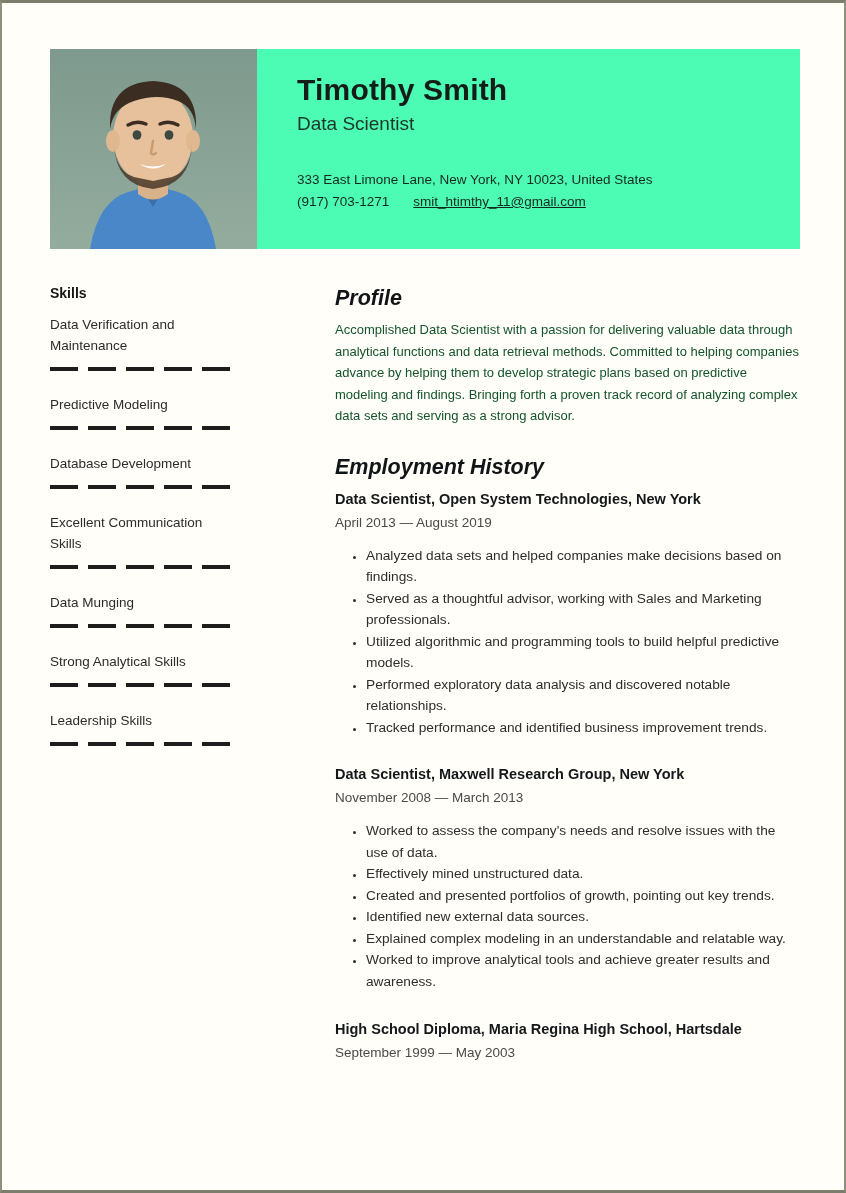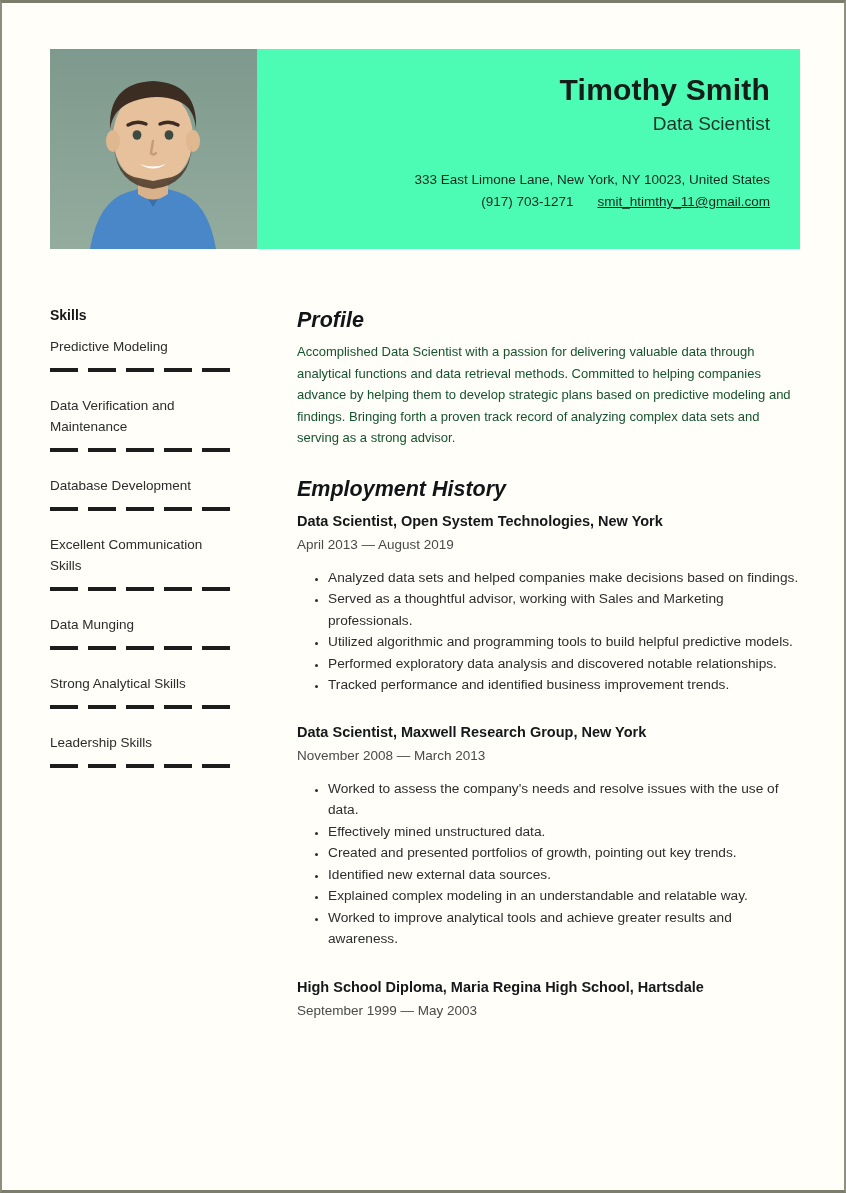--- a/index.html
+++ b/index.html
@@ -14,21 +14,21 @@
   
   .header { position:absolute; left:48px; top:46px; width:750px; height:200px; display:flex; }
   .photo { width:207px; height:200px; flex:0 0 207px; display:block; }
   .header-right { flex:1; padding:24px 30px 0 40px; }
   .name { font-size:30px; font-weight:700; color:#141d18; letter-spacing:.2px; }
   .job-title-header { font-size:19px; color:#1c3529; margin-top:6px; }
   .contact { margin-top:34px; font-size:13.5px; color:#16291f; line-height:21px; }
   .contact-row2 { margin-top:1px; }
   .email-link { color:#16291f; text-decoration:underline; margin-left:24px; cursor:pointer; }
   
-  .columns { position:absolute; top:260px; left:48px; width:750px; display:flex; padding-top:44px; }
+  .columns { position:absolute; top:238px; left:48px; width:750px; display:flex; padding-top:44px;gap:38px; }
   .sidebar { width:207px; flex:0 0 207px; }
   .main { flex:1; margin-left:40px; }
   
   .skills-heading { font-size:14px; font-weight:700; color:#161616; margin-bottom:13px; }
   .skill { width:180px; margin-bottom:23px; }
   .skill-label { font-size:13.5px; line-height:21px; color:#2c2c2c; }
   .skill-bar { display:flex; gap:10px; margin-top:11px; }
   .seg { flex:1; height:4px; background:#1d1d1d; }
   
   .section-heading { font-size:21.5px; font-weight:700; color:#121518; line-height:26px;font-style:italic; }
@@ -76,48 +76,48 @@
       <ellipse cx="119" cy="86" rx="4.4" ry="4.8" fill="#3D4A42"></ellipse>
 
       <path d="M78 76 Q87 71 96 75" stroke="#3C2D22" stroke-width="3.4" fill="none" stroke-linecap="round"></path>
       <path d="M110 75 Q119 71 128 76" stroke="#3C2D22" stroke-width="3.4" fill="none" stroke-linecap="round"></path>
 
       <path d="M103 92 L101 104 Q103 107 106 104" stroke="#C79B72" stroke-width="2.4" fill="none" stroke-linecap="round"></path>
 
       <path d="M90 115 Q103 124 116 115 Q103 120 90 115 Z" fill="#FDFDFD"></path>
     </svg>
 
-    <div class="header-right" style="background:#4DFCB4;text-align:right;">
+    <div class="header-right" style="background:#4DFCB4;">
       <div class="name">Timothy Smith</div>
       <div class="job-title-header">Data Scientist</div>
       <div class="contact">
         <div>333 East Limone Lane, New York, NY 10023, United States</div>
         <div class="contact-row2"><span>(917) 703-1271</span><span class="email-link">smit_htimthy_11@gmail.com</span></div>
       </div>
     </div>
   </div>
 
   <div class="columns">
 
     <div class="sidebar">
       <div class="skills-heading">Skills</div>
       <div>
   <div class="skill">
+    <div class="skill-label">Data Verification and Maintenance</div>
+    <div class="skill-bar">
+              <span class="seg"></span>
+              <span class="seg"></span>
+              <span class="seg"></span>
+              <span class="seg"></span>
+              <span class="seg"></span>
+            </div>
+  </div>
+
+  <div class="skill">
     <div class="skill-label">Predictive Modeling</div>
-    <div class="skill-bar">
-              <span class="seg"></span>
-              <span class="seg"></span>
-              <span class="seg"></span>
-              <span class="seg"></span>
-              <span class="seg"></span>
-            </div>
-  </div>
-
-  <div class="skill">
-    <div class="skill-label">Data Verification and Maintenance</div>
     <div class="skill-bar">
               <span class="seg"></span>
               <span class="seg"></span>
               <span class="seg"></span>
               <span class="seg"></span>
               <span class="seg"></span>
             </div>
   </div>
 
   <div class="skill">

